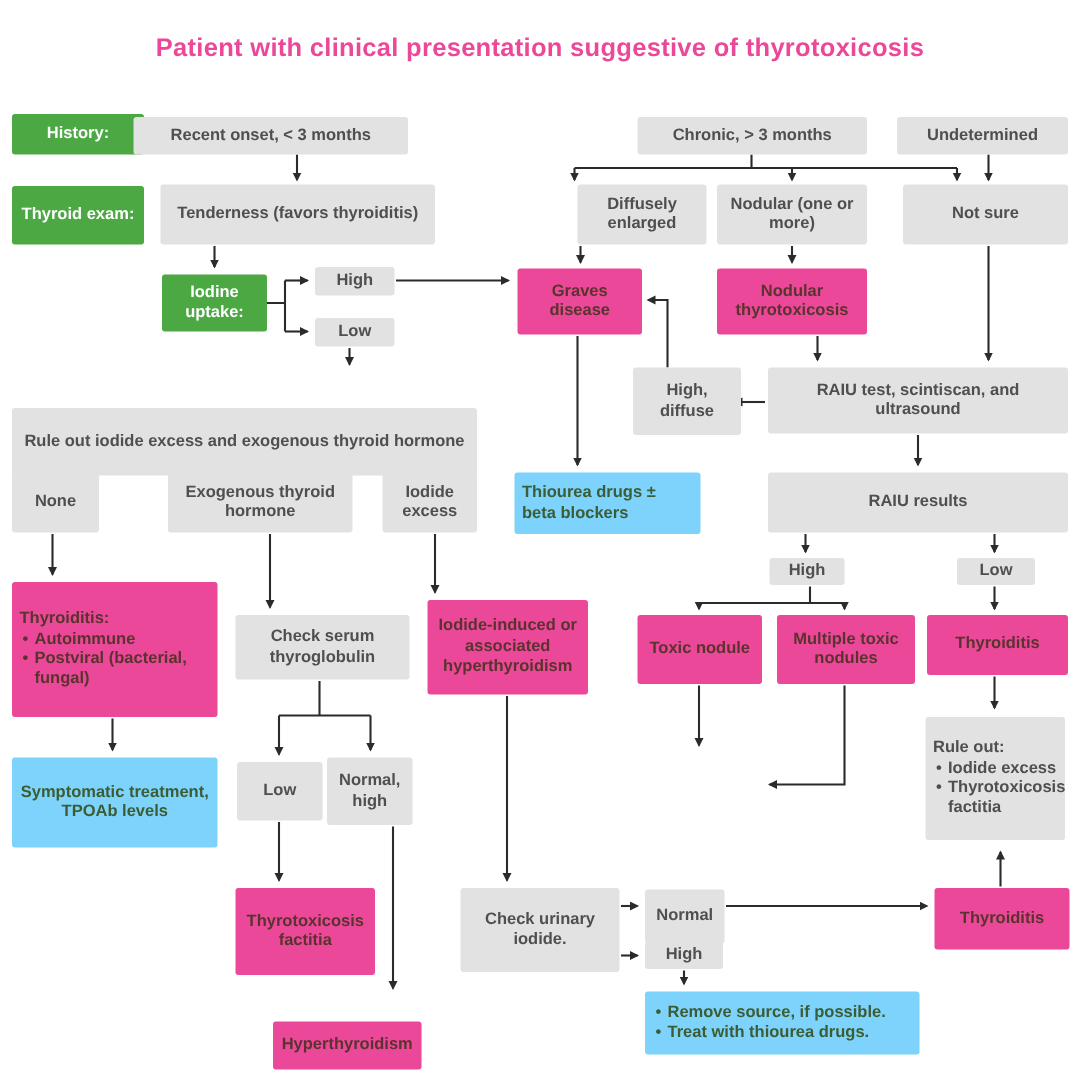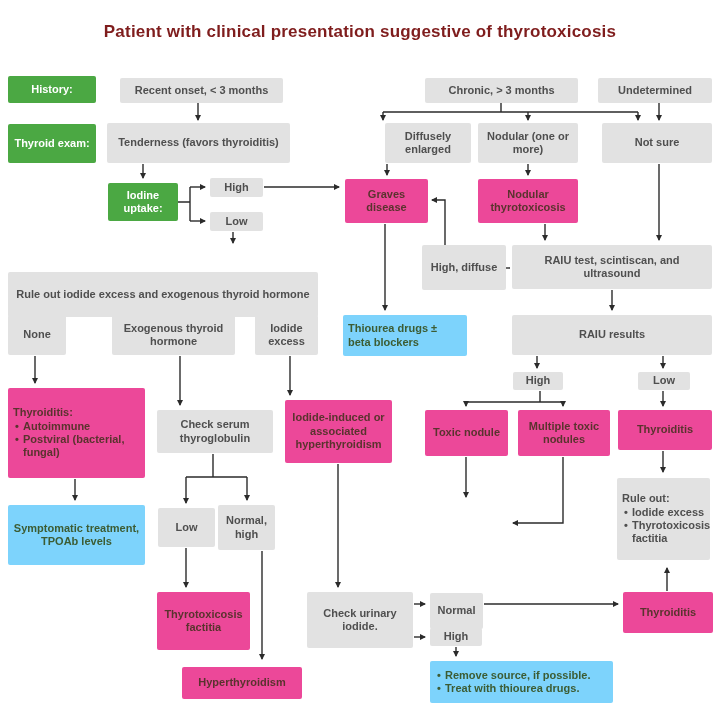--- a/index.html
+++ b/index.html
@@ -1,20 +1,20 @@
 <!DOCTYPE html>
 <html><head>
 <meta charset="utf-8">
 <style>
   html,body{margin:0;padding:0;}
   body{width:720px;height:720px;background:#ffffff;position:relative;overflow:hidden;
        font-family:"Liberation Sans",sans-serif;}
   .stage{position:absolute;left:0;top:0;width:720px;height:720px;}
   .title{position:absolute;left:0;top:22px;width:720px;text-align:center;
-         font-size:17px;font-weight:700;color:#7f1d1d;letter-spacing:.2px;}
+         font-size:17px;font-weight:700;color:#ec4899;letter-spacing:.2px;}
   svg.wires{position:absolute;left:0;top:0;width:720px;height:720px;pointer-events:none;}
   .node{position:absolute;box-sizing:border-box;display:flex;align-items:center;justify-content:center;
         text-align:center;font-size:11px;line-height:1.22;font-weight:700;color:#4f4f4f;
         background:#e2e2e2;border-radius:2px;padding:2px 5px;}
   .green-label{background:#4ba843;color:#ffffff;}
   .pink{background:#ec4899;color:#5a332e;}
   .lightgreen{background:#7dd3fc;color:#3c5c33;}
   .leftalign{justify-content:flex-start;text-align:left;}
   .list{flex-direction:column;align-items:flex-start;justify-content:center;text-align:left;}
   .list .hd{display:block;}
@@ -82,38 +82,38 @@
       <path marker-end="url(#ah)" d="M663,451 V472"></path>
       <path marker-end="url(#ah)" d="M414,604 H425"></path>
       <path marker-end="url(#ah)" d="M414,637 H425"></path>
       <path marker-end="url(#ah)" d="M484,604 H618"></path>
       <path marker-end="url(#ah)" d="M456,647 V656"></path>
       <path marker-end="url(#ah)" d="M667,591 V568"></path>
     </g>
   </svg>
 
   <div class="node green-label" style="left:8px;top:76px;width:88px;height:27px;">History:</div>
-  <div class="node" style="left:120px;top:78px;width:163px;height:25px;">Recent onset, &lt; 3 months</div>
+  <div class="node" style="left:89px;top:78px;width:183px;height:25px;">Recent onset, &lt; 3 months</div>
   <div class="node" style="left:425px;top:78px;width:153px;height:25px;">Chronic, &gt; 3 months</div>
   <div class="node" style="left:598px;top:78px;width:114px;height:25px;">Undetermined</div>
 
   <div class="node green-label" style="left:8px;top:124px;width:88px;height:39px;">Thyroid exam:</div>
   <div class="node" style="left:107px;top:123px;width:183px;height:40px;">Tenderness (favors thyroiditis)</div>
   <div class="node" style="left:345px;top:123px;width:86px;height:40px;margin-left:40px;">Diffusely enlarged</div>
   <div class="node" style="left:602px;top:123px;width:110px;height:40px;">Not sure</div>
   <div class="node" style="left:478px;top:123px;width:100px;height:40px;">Nodular (one or more)</div>
 
   <div class="node green-label" style="left:108px;top:183px;width:70px;height:38px;">Iodine uptake:</div>
   <div class="node" style="left:210px;top:178px;width:53px;height:19px;">High</div>
   <div class="node" style="left:210px;top:212px;width:53px;height:19px;">Low</div>
   <div class="node pink" style="left:345px;top:179px;width:83px;height:44px;">Graves disease</div>
   <div class="node pink" style="left:478px;top:179px;width:100px;height:44px;">Nodular thyrotoxicosis</div>
 
   <div class="node" style="left:8px;top:247px;width:310px;height:45px;margin-top:25px;">Rule out iodide excess and exogenous thyroid hormone</div>
-  <div class="node" style="left:422px;top:245px;width:84px;height:45px;">High, diffuse</div>
+  <div class="node" style="left:422px;top:245px;width:72px;height:45px;">High, diffuse</div>
   <div class="node" style="left:512px;top:245px;width:200px;height:44px;">RAIU test, scintiscan, and ultrasound</div>
 
   <div class="node" style="left:8px;top:315px;width:58px;height:40px;">None</div>
   <div class="node" style="left:112px;top:315px;width:123px;height:40px;">Exogenous thyroid hormone</div>
   <div class="node" style="left:255px;top:315px;width:63px;height:40px;">Iodide excess</div>
   <div class="node lightgreen leftalign" style="left:343px;top:315px;width:124px;height:41px;">Thiourea drugs ± beta blockers</div>
   <div class="node" style="left:512px;top:315px;width:200px;height:40px;">RAIU results</div>
 
   <div class="node" style="left:513px;top:372px;width:50px;height:18px;">High</div>
   <div class="node" style="left:638px;top:372px;width:52px;height:18px;">Low</div>
@@ -137,19 +137,19 @@
     <span class="li">Iodide excess</span>
     <span class="li">Thyrotoxicosis factitia</span>
   </div>
 
   <div class="node pink" style="left:157px;top:592px;width:93px;height:58px;">Thyrotoxicosis factitia</div>
   <div class="node" style="left:307px;top:592px;width:106px;height:56px;">Check urinary iodide.</div>
   <div class="node" style="left:430px;top:593px;width:53px;height:36px;">Normal</div>
   <div class="node" style="left:430px;top:628px;width:52px;height:18px;">High</div>
   <div class="node pink" style="left:623px;top:592px;width:90px;height:41px;">Thyroiditis</div>
 
-  <div class="node pink" style="left:182px;top:667px;width:120px;height:32px;">Hyperthyroidism</div>
+  <div class="node pink" style="left:182px;top:681px;width:99px;height:32px;">Hyperthyroidism</div>
   <div class="node lightgreen list" style="left:430px;top:661px;width:183px;height:42px;">
     <span class="li">Remove source, if possible.</span>
     <span class="li">Treat with thiourea drugs.</span>
   </div>
 
 </div>
 
 </body></html>

